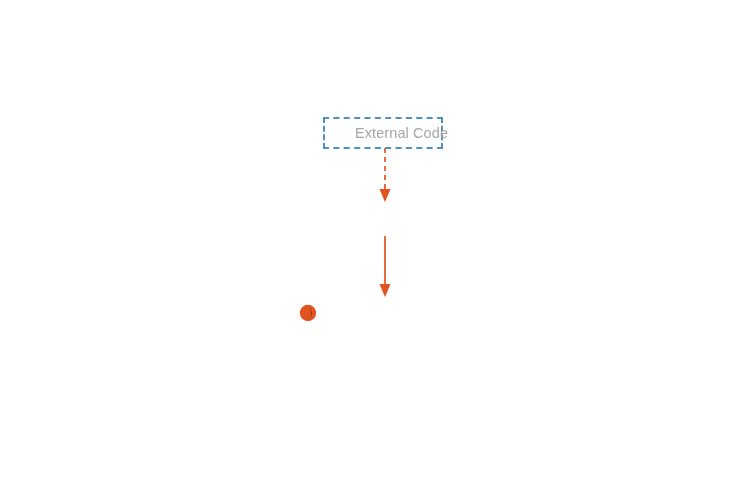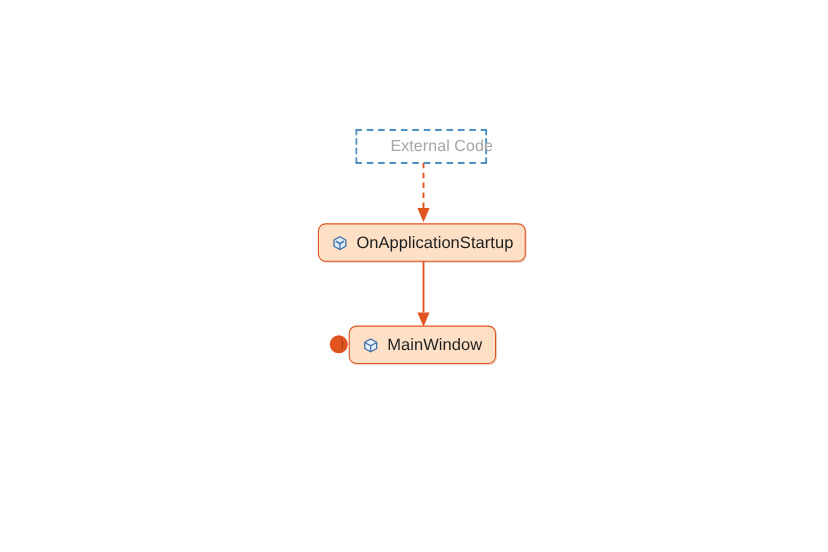--- a/index.html
+++ b/index.html
@@ -95,36 +95,20 @@
 
   <svg class="edge" style="left:369px; top:236px; width:34px; height:64px;">
     <line x1="16" y1="0" x2="16" y2="48" stroke="#e2541f" stroke-width="1.7"></line>
     <polygon points="16,61 10.5,48 21.5,48" fill="#e2541f"></polygon>
   </svg>
 
   <div class="node node-external" style="left:323px; top:117px; width:120px; height:32px;">
     <span class="node-label">External Code</span>
   </div>
 
-  <div class="node node-code" style="left:289px; top:203px; width:189px; height:35px;">
-    <svg class="node-icon" viewBox="0 0 16 16">
-      <polygon points="8,2.2 13.4,5.2 13.4,10.8 8,13.8 2.6,10.8 2.6,5.2" fill="#dce9f7" stroke="#3a6ea5" stroke-width="1.15"></polygon>
-      <path d="M4.6 6.4 L8 8.5 L11.4 6.4" fill="none" stroke="#3a6ea5" stroke-width="1.15" stroke-linecap="round" stroke-linejoin="round"></path>
-      <line x1="8" y1="8.5" x2="8" y2="13.3" stroke="#3a6ea5" stroke-width="1.05"></line>
-    </svg>
-    <span class="node-label">OnApplicationStartup</span>
-  </div>
 
-  <div class="node node-code" style="left:317px; top:296px; width:134px; height:35px;">
-    <svg class="node-icon" viewBox="0 0 16 16">
-      <polygon points="8,2.2 13.4,5.2 13.4,10.8 8,13.8 2.6,10.8 2.6,5.2" fill="#e7f0fa" stroke="#3a6ea5" stroke-width="1.15"></polygon>
-      <path d="M3.0 5.5 L8 8.4 L13.0 5.5" fill="none" stroke="#3a6ea5" stroke-width="1.1" stroke-linecap="round" stroke-linejoin="round"></path>
-      <line x1="8" y1="8.4" x2="8" y2="13.6" stroke="#3a6ea5" stroke-width="1.1"></line>
-    </svg>
-    <span class="node-label">MainWindow</span>
-  </div>
 
   <svg class="exec-marker" viewBox="0 0 18 20" style="left:299px; top:303px;">
     <circle cx="9" cy="10" r="8.2" fill="#e2541f"></circle>
     <path d="M7.2 2.4 A8.0 8.0 0 0 1 7.2 17.6 A6.6 7.8 0 0 0 7.2 2.4 Z" fill="#1a1008"></path>
   </svg>
 
 </div>
 
 </body></html>

